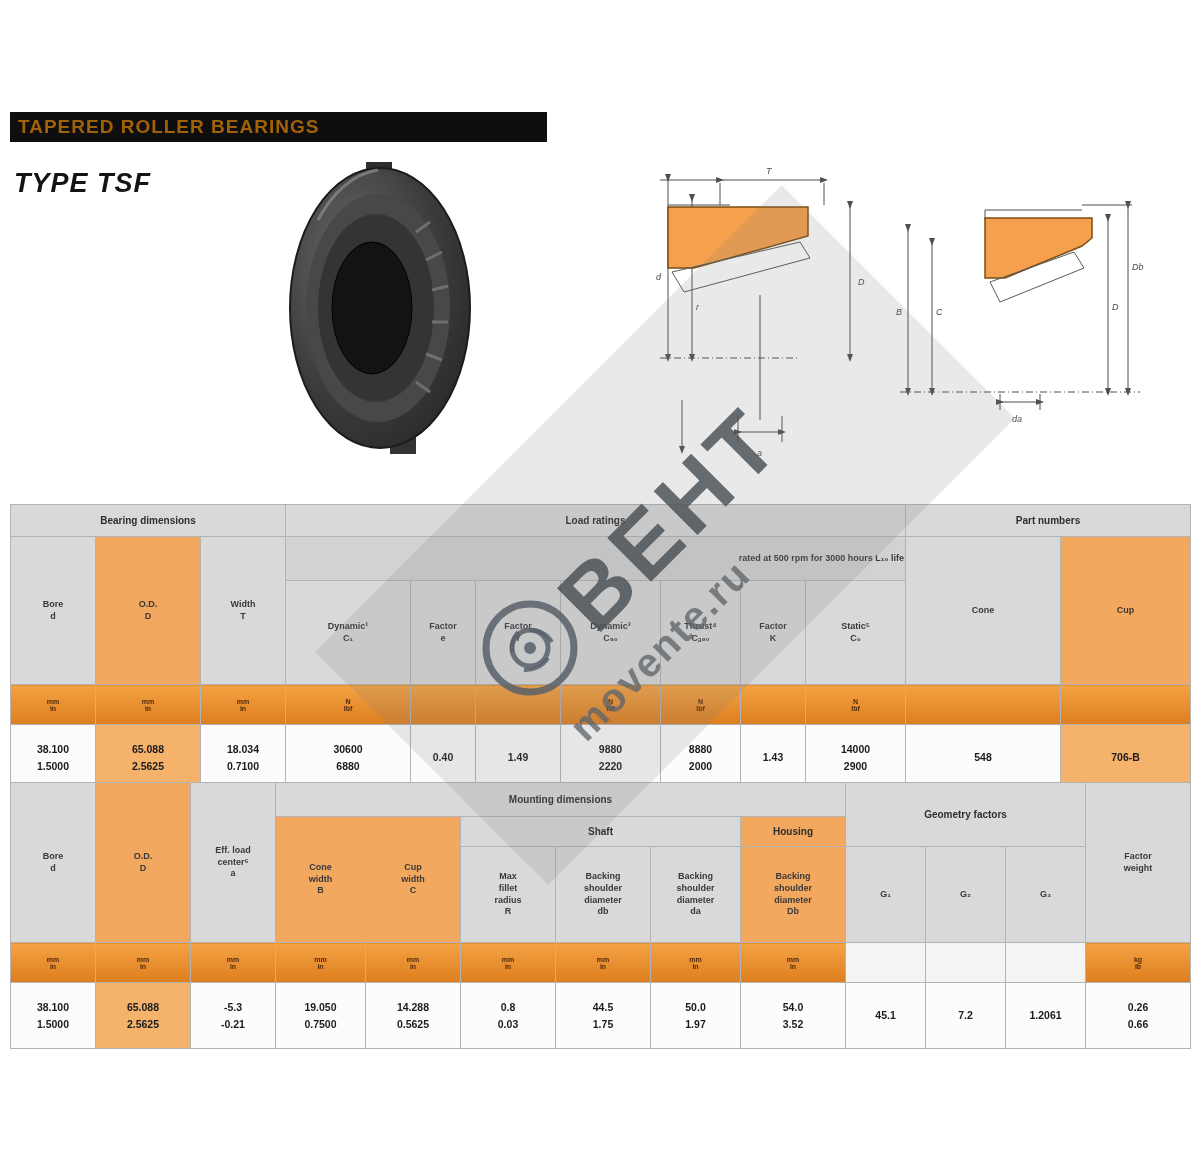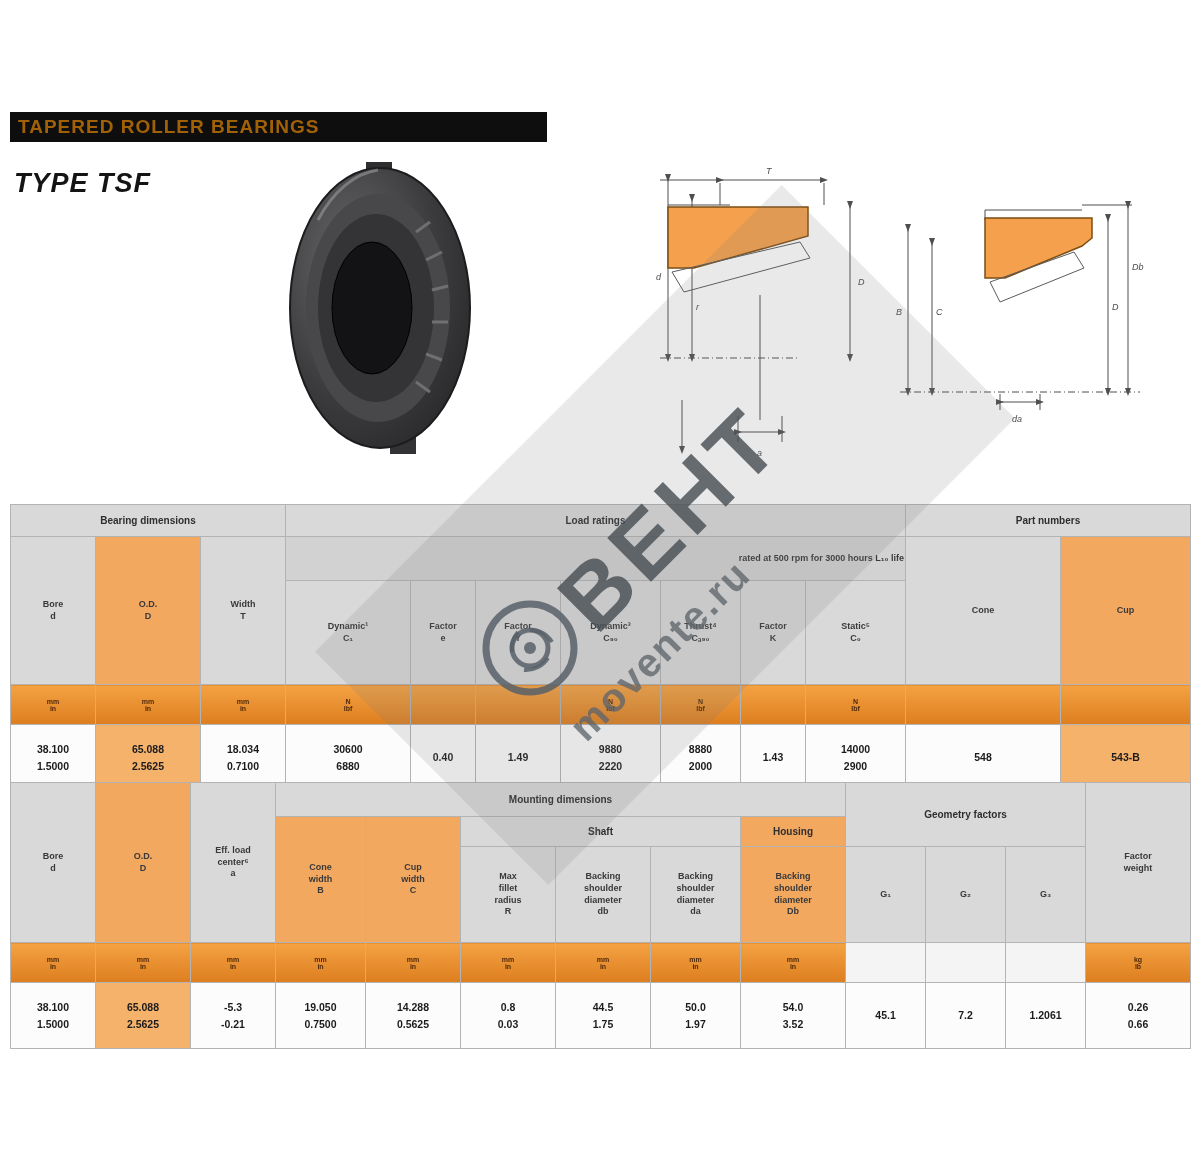--- a/index.html
+++ b/index.html
@@ -217,21 +217,21 @@
         <td>0.40</td>
         <td>1.49</td>
         <td>9880
 2220</td>
         <td>8880
 2000</td>
         <td>1.43</td>
         <td>14000
 2900</td>
         <td>548</td>
-        <td class="oc">543-B</td>
+        <td class="oc">706-B</td>
       </tr>
     </tbody>
       </table>
   </div>
 
   <div class="tblwrap" style="top:782px;">
     <table class="tbl">
       <colgroup>
         <col style="width:85px">
           <col style="width:95px">

